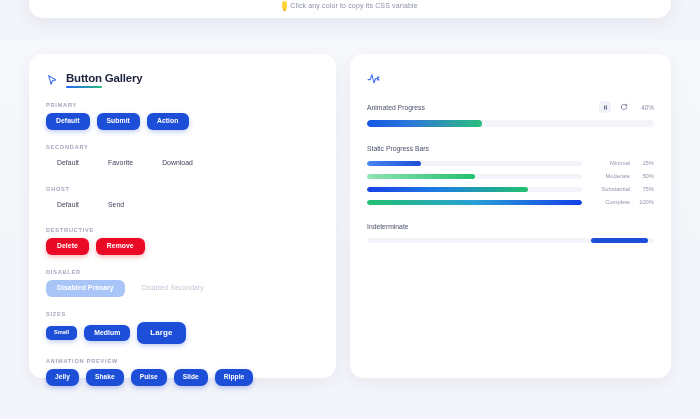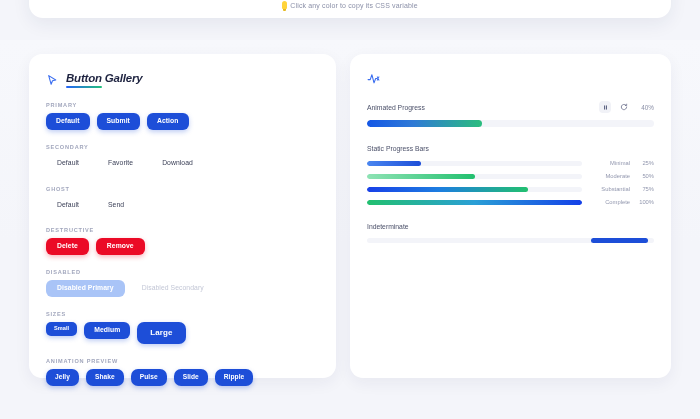--- a/index.html
+++ b/index.html
@@ -39,36 +39,36 @@
   
   .card{
     position:absolute;top:54px;height:324px;
     background:#ffffff;border-radius:13px;
     box-shadow:0 5px 16px rgba(30,41,90,0.06);
     box-sizing:border-box;padding:14px 17px;
   }
   .card-left{left:29px;width:307px;}
   .card-right{left:350px;width:321px;}
 
-  .card-head{display:flex;align-items:center;gap:7px;margin:4px 0 0 0;font-style:italic;}
+  .card-head{display:flex;align-items:center;gap:7px;margin:4px 0 0 0;}
   .head-icon{width:13px;height:13px;flex:0 0 13px;display:block;}
   .card-title{
     font-size:11.5px;font-weight:700;color:#1e2340;letter-spacing:-0.2px;
     position:relative;padding-bottom:4px;
   }
   .card-title::after{
     content:"";position:absolute;left:0;bottom:0;width:36px;height:2px;border-radius:2px;
     background:linear-gradient(90deg,#2563f7 0%,#22c07a 100%);
   }
 
   .section-label{
     font-size:5.6px;font-weight:700;color:#a2a7bd;letter-spacing:.14em;
     text-transform:uppercase;margin:14px 0 5px 0;
   }
-  .btn-row{display:flex;align-items:flex-start;gap:7px;flex-wrap:wrap;}
+  .btn-row{display:flex;align-items:center;gap:7px;flex-wrap:wrap;}
 
   .btn{
     border:none;cursor:pointer;font-family:inherit;
     font-size:6.8px;font-weight:700;letter-spacing:.01em;
     border-radius:6px;padding:5px 10px;line-height:1;
     background:#1d4ed8;color:#fff;white-space:nowrap;
   }
   .btn-primary{background:#1d4ed8;color:#fff;box-shadow:0 2px 5px rgba(29,78,216,.28);}
   .btn-secondary{background:#ffffff;color:#3c4158;font-weight:400;font-size:6.8px;padding:5px 11px;box-shadow:none;}
   .btn-ghost{background:transparent;color:#3c4158;font-weight:400;font-size:6.8px;padding:5px 11px;}

